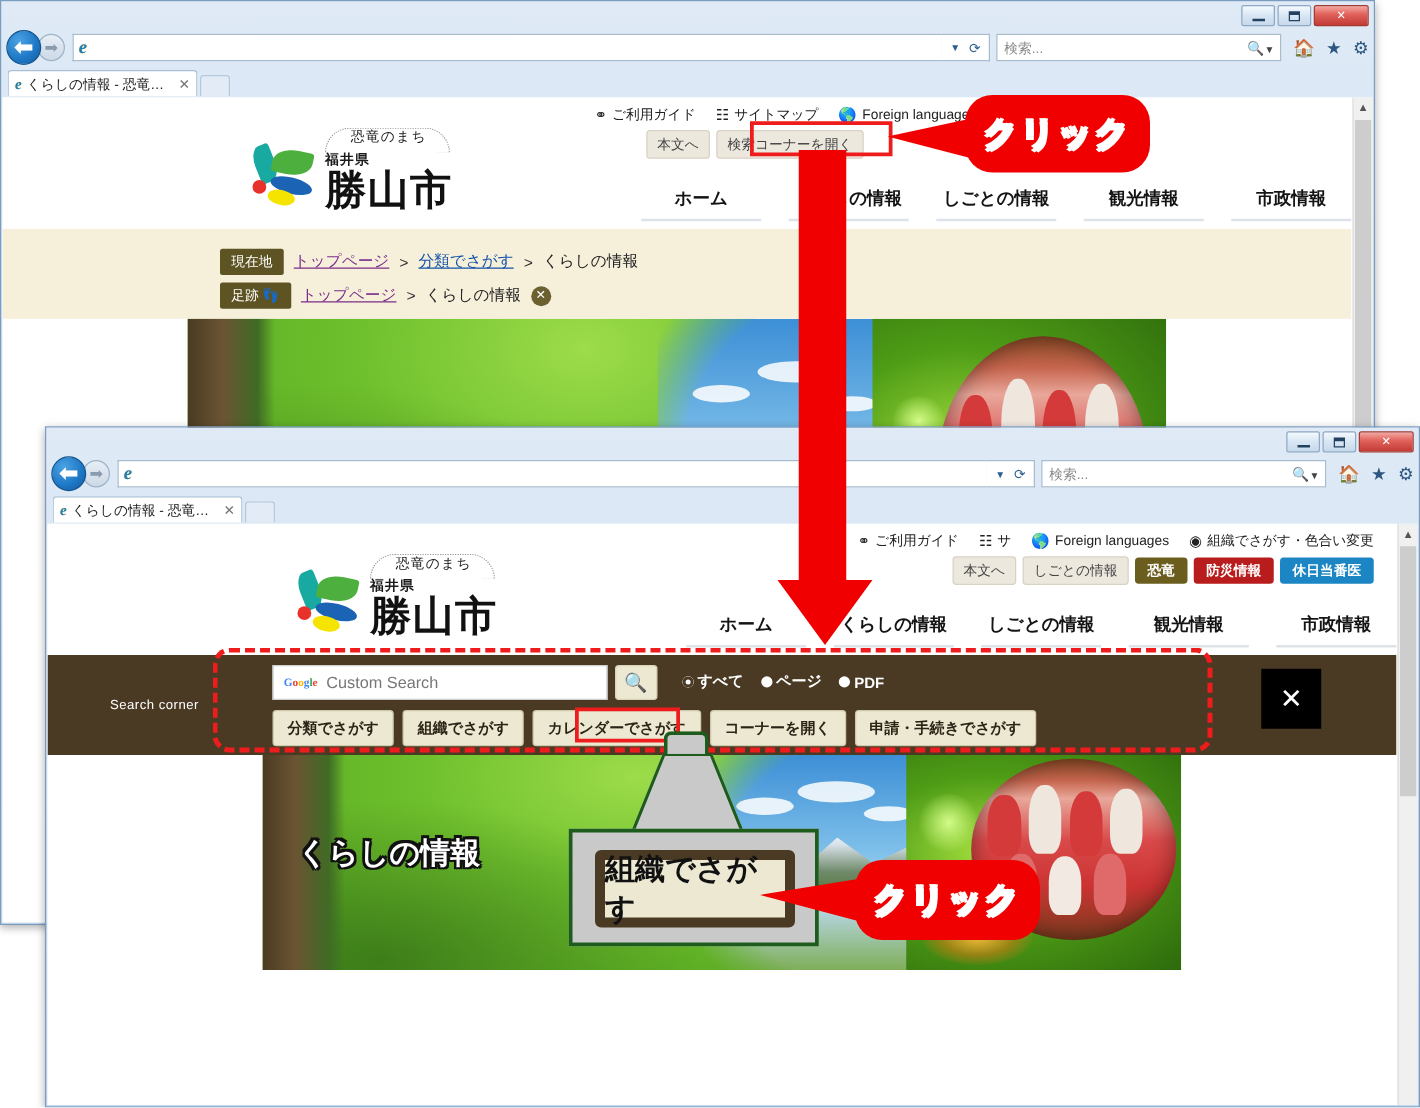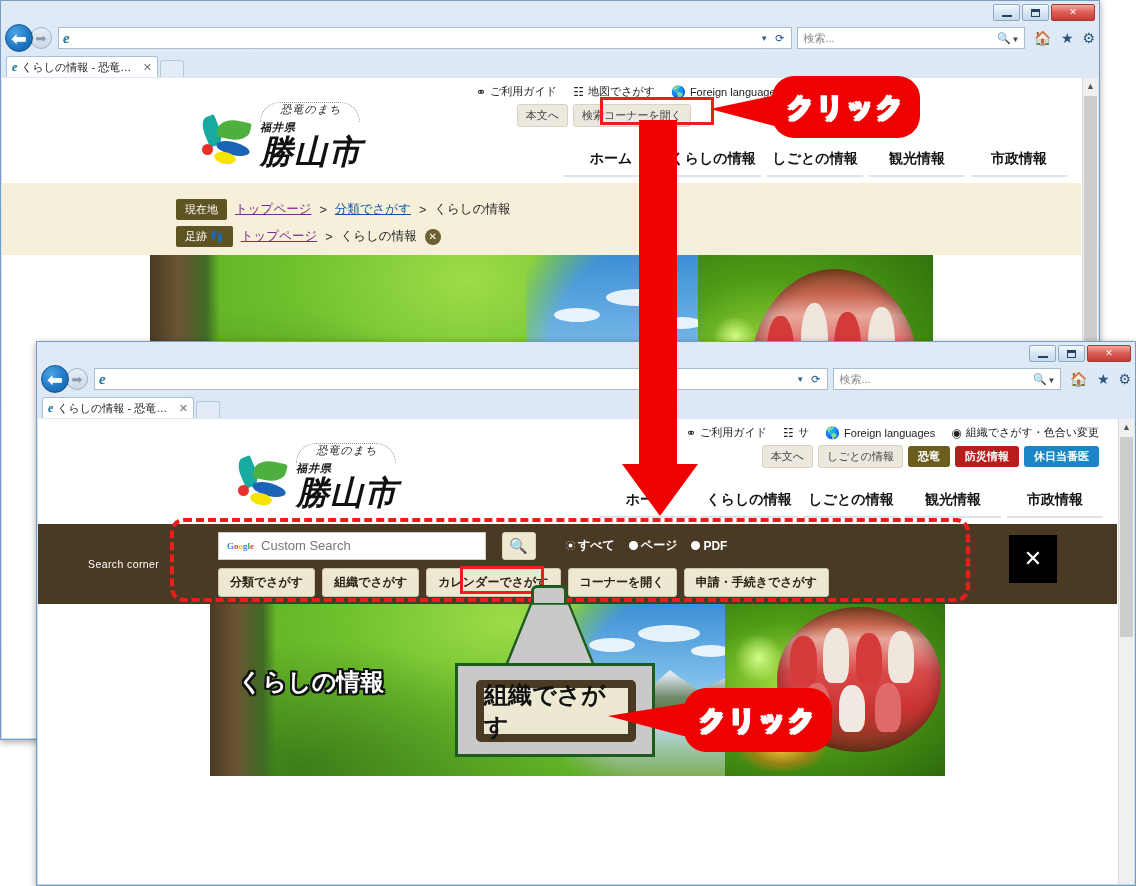--- a/index.html
+++ b/index.html
@@ -117,27 +117,27 @@
     font-size:11px; color:#444; padding:3px 8px; white-space:nowrap;
   }
   .pill { border-radius:3px; font-size:11px; color:#fff; padding:3px 10px; white-space:nowrap; font-weight:bold;}
   .pill.dino { background:#6b5d1e; }
   .pill.bosai { background:#b91c1c; }
   .pill.kyujitsu { background:#1c86c4; }
 
   .logo-block { position:absolute; display:flex; align-items:flex-end; }
   .logo-mark { position:relative; width:54px; height:56px; flex:none; }
   .leaf { position:absolute; border-radius:50% 10% 50% 10%; }
-  .logo-text { margin-left:4px;font-style:italic; }
+  .logo-text { margin-left:4px; }
   .bubble-line { font-size:11px; color:#1b1b1b; letter-spacing:1px; text-align:center; position:relative; }
   .bubble-arc { width:100px; height:20px; border:1.5px dotted #999; border-bottom:none; border-radius:50px 50px 0 0; position:absolute; left:-5px; top:6px; }
   .pref { font-size:11px; color:#1b1b1b; font-weight:bold; letter-spacing:1px;}
   .cityname { font-size:33px; font-weight:bold; color:#111; letter-spacing:1px; line-height:1; font-family:"DejaVu Serif","Liberation Serif",serif; }
 
-  .gnav { display:flex; justify-content:flex-end; padding-right:14px; gap:0;align-items:flex-end; }
+  .gnav { display:flex; justify-content:flex-end; gap:16px;align-items:flex-end; }
   .gnav-item {
     font-size:14px; font-weight:bold; color:#141414; text-align:center;
     padding: 0 0 7px 0; border-bottom:2px solid #dde3e8; width:96px; margin-left:6px;
     font-family:"DejaVu Sans","Liberation Sans",sans-serif;
   }
 
   
   .crumbs-area { background:#f6f0db; padding:10px 0 8px 0; }
   .crumb-row { display:flex; align-items:center; gap:8px; margin: 6px 0 0 26px; font-size:12.5px; }
   .crumb-tag { background:#5e5423; color:#fff; font-size:11px; padding:3px 9px; border-radius:2px; display:flex; align-items:center; gap:3px;}
@@ -196,21 +196,21 @@
   .news-en { font-size:11px; color:#2a2a20; }
   .news-jp { font-size:23px; font-weight:bold; color:#111; font-family:"DejaVu Serif","Liberation Serif",serif; letter-spacing:2px; }
 
   
   .search-corner { position:relative; background:#4a3a24; }
   .sc-inner { display:flex; align-items:center; height:100%; padding-left:50px; }
   .sc-label { width:130px; flex:none; color:#fff; }
   .sc-label .en { font-size:10.5px; letter-spacing:.4px; }
   .sc-label .jp { font-size:20px; font-weight:bold; letter-spacing:3px; font-family:"DejaVu Serif","Liberation Serif",serif; }
   .sc-right { flex:1; }
-  .sc-row1 { display:flex; align-items:center; gap:16px; }
+  .sc-row1 { display:flex; align-items:center; gap:6px; }
   .sc-input {
     width:268px; height:28px; background:#fff; border:1px solid #cfcfcf;
     display:flex; align-items:center; gap:7px; padding: 0 8px;
   }
   .google-mark { font-size:9px; color:#9aa0a6; font-family:"Liberation Serif",serif; }
   .google-mark b:nth-child(1){color:#4285f4} .google-mark b:nth-child(2){color:#ea4335}
   .google-mark b:nth-child(3){color:#fbbc05} .google-mark b:nth-child(4){color:#4285f4}
   .google-mark b:nth-child(5){color:#34a853} .google-mark b:nth-child(6){color:#ea4335}
   .sc-placeholder { font-size:13px; color:#777; }
   .sc-searchbtn {
@@ -321,21 +321,21 @@
       <div class="site" style="margin-right:17px;">
 
         <div class="site-header" style="height:105px;">
           <div class="util-row" style="padding-right:300px;">
             <div class="util-item">
               <span class="ico">⚭</span>
               <span>ご利用ガイド</span>
             </div>
             <div class="util-item">
               <span class="ico">☷</span>
-              <span>地図でさがす</span>
+              <span>サイトマップ</span>
             </div>
             <div class="util-item">
               <span class="ico">🌎</span>
               <span>Foreign languages</span>
             </div>
           </div>
 
           <div class="btn-row" style="padding-right:390px;">
             <div class="mini-btn">本文へ</div>
             <div class="mini-btn">検索コーナーを開く</div>

